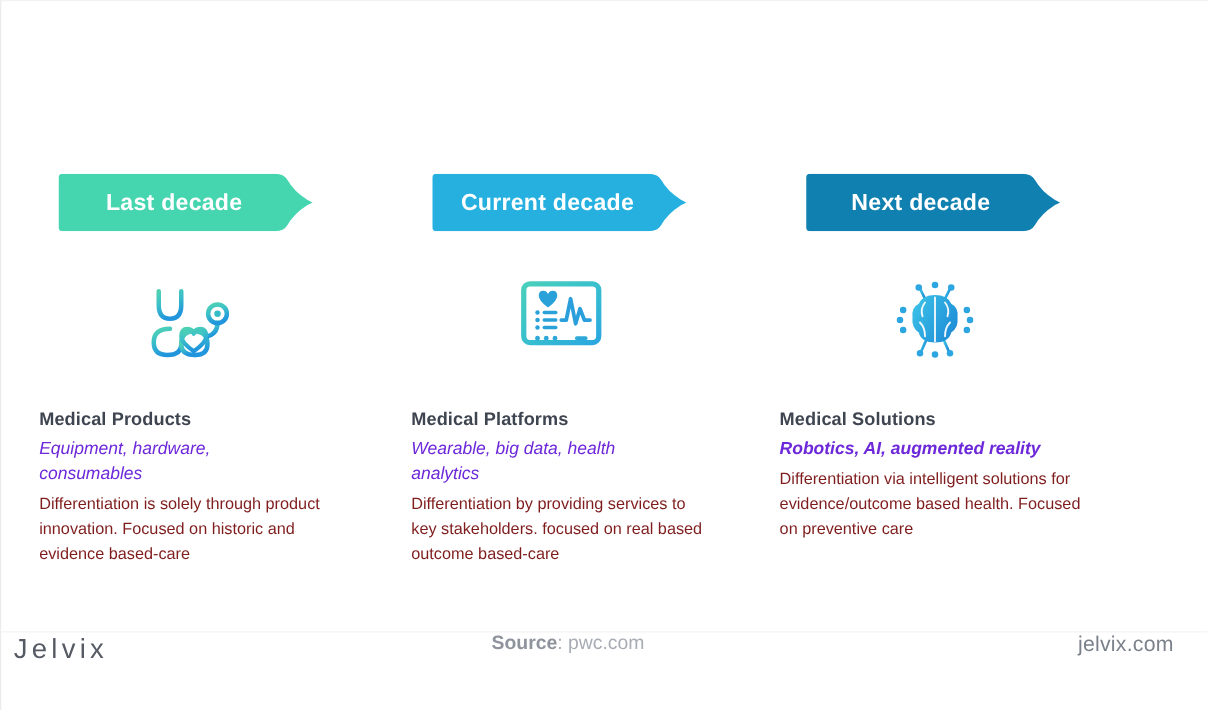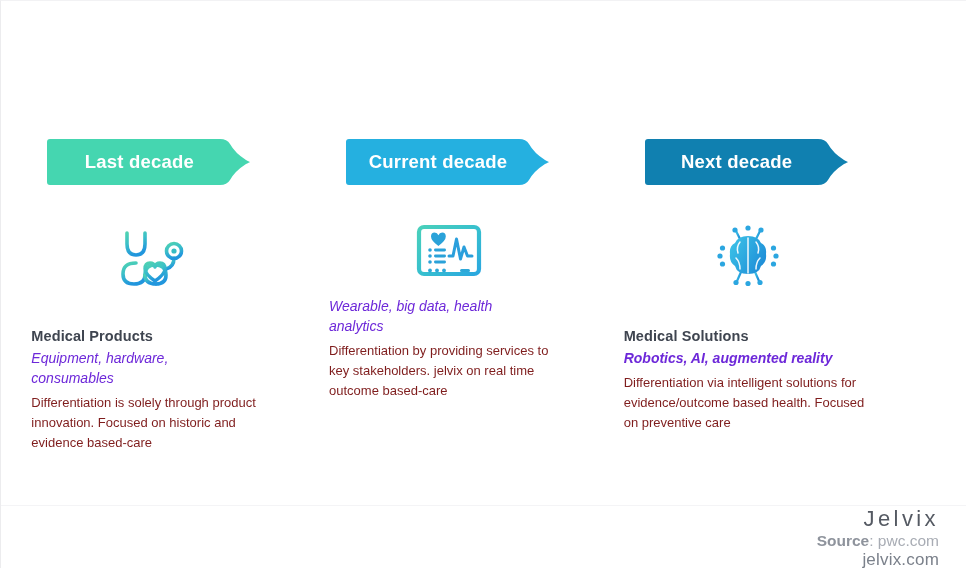--- a/index.html
+++ b/index.html
@@ -130,24 +130,23 @@
     height: 1px;
     background: #f4f4f6;
   }
   .footer {
     position: absolute;
     left: 0;
     bottom: 0;
     width: 966px;
     height: 62px;
     display: flex;
-    align-items: flex-end;
-    box-sizing: border-box;
-    padding: 0 28px 0 42px;
-    flex-direction: column;
+    align-items: flex-start;
+    box-sizing: border-box;
+    padding: 0 28px 0 10px;
   }
   .logo {
     font-size: 22px;
     color: #555a63;
     letter-spacing: 3.4px;
     font-weight: normal;
     flex: 0 0 auto;
   }
   .source {
     flex: 1 1 auto;
@@ -254,22 +253,23 @@
             <circle cx="15" cy="33" r="1.8"></circle>
               <rect x="19" y="31.6" width="12" height="2.8" rx="1.4"></rect>
             <circle cx="15" cy="39" r="1.8"></circle>
               <rect x="19" y="37.6" width="12" height="2.8" rx="1.4"></rect>
           </g>
           <path d="M34 33 L38 33 L41.5 16 L45.5 36 L49 24 L52.5 33 L57 33" fill="none" stroke="#2a9fdc" stroke-width="3" stroke-linecap="round" stroke-linejoin="round"></path>
         </svg>
       </div>
 
       <div class="txt">
+        <div class="heading">Medical Platforms</div>
         <div class="subtitle">Wearable, big data, health analytics</div>
-        <div class="body-txt">Differentiation by providing services to key stakeholders. jelvix on real time outcome based-care</div>
+        <div class="body-txt">Differentiation by providing services to key stakeholders. focused on real based outcome based-care</div>
       </div>
     </div>
 
     <div class="column col-3">
 
       <div class="banner-wrap">
         <div class="banner">
           <svg viewBox="0 0 212 46">
             <path d="M3 3 Q3 0 6 0 L176 0 Q183 0 186 5 Q191 14 202 21 Q206 23 206 23 Q206 23 202 25 Q191 32 186 41 Q183 46 176 46 L6 46 Q3 46 3 43 Z" fill="#1080b0"></path>
           </svg>

